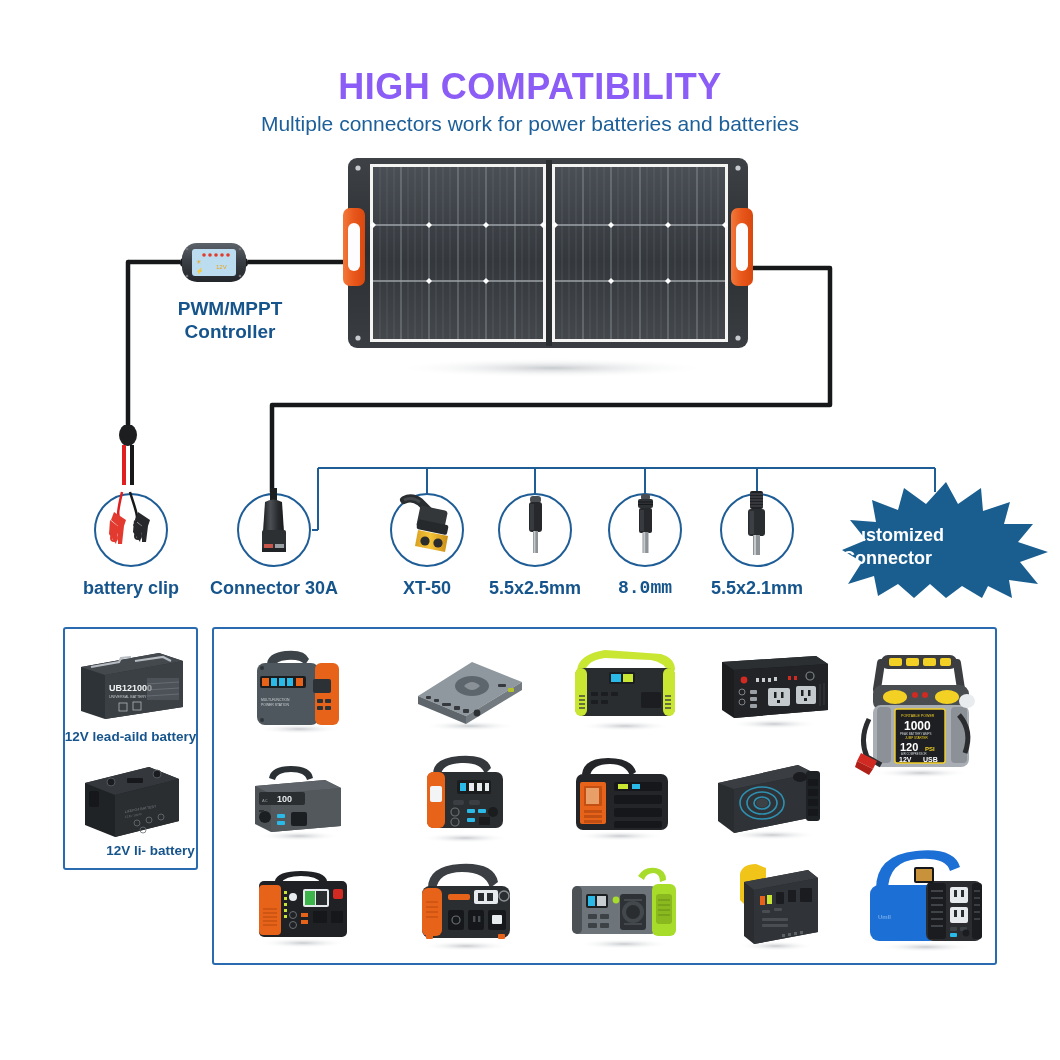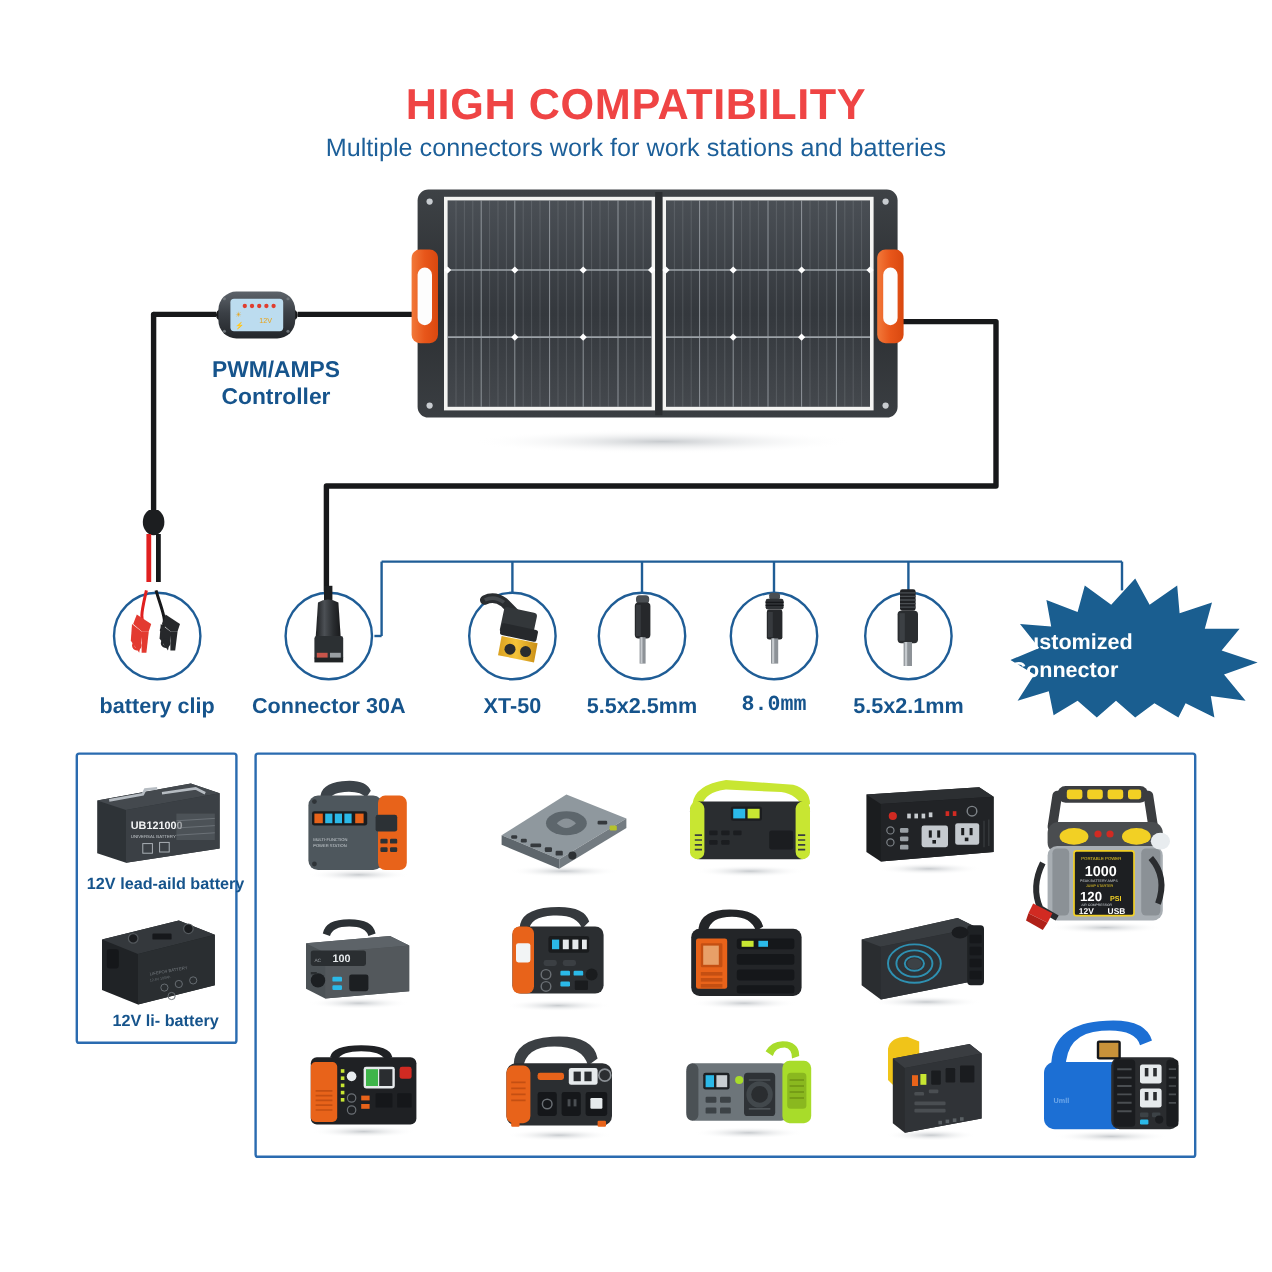--- a/index.html
+++ b/index.html
@@ -25,21 +25,21 @@
 
   
   .hdr-title {
     position: absolute;
     left: 0; top: 66px;
     width: 1060px;
     text-align: center;
     font-size: 36px;
     font-weight: bold;
     letter-spacing: 0.5px;
-    color: #ef4444;
+    color: #8b5cf6;
   }
   .hdr-sub {
     position: absolute;
     left: 0; top: 112px;
     width: 1060px;
     text-align: center;
     font-size: 21px;
     font-weight: 400;
     color: #1c5f99;
   }
@@ -99,21 +99,21 @@
     position: absolute;
     left: 63px; top: 627px;
     width: 135px; height: 243px;
     border: 2px solid #2a6bb0;
     border-radius: 3px;
     background: #ffffff;
     box-sizing: border-box;
   }
   .battery-cap {
     position: absolute;
-    width: 150px;
+    width: 135px;
     text-align: center;
     font-size: 13.5px;
     font-weight: bold;
     color: #16548c;
   }
   .products-box {
     position: absolute;
     left: 212px; top: 627px;
     width: 785px; height: 338px;
     border: 2px solid #2a6bb0;
@@ -125,21 +125,21 @@
   
   .abs { position: absolute; }
   svg { display: block; }
 </style>
 </head>
 <body>
 
 <div id="stage">
 
   <div class="hdr-title">HIGH COMPATIBILITY</div>
-  <div class="hdr-sub">Multiple connectors work for work stations and batteries</div>
+  <div class="hdr-sub">Multiple connectors work for power batteries and batteries</div>
 
   <svg class="abs" style="left:0;top:0;" width="1060" height="1060">
     <defs>
       <linearGradient id="panelFace" x1="0" y1="0" x2="0" y2="1">
         <stop offset="0%" stop-color="#3e4246"></stop>
         <stop offset="50%" stop-color="#2b2e31"></stop>
         <stop offset="100%" stop-color="#3a3e42"></stop>
       </linearGradient>
       <linearGradient id="cellG" x1="0" y1="0" x2="0" y2="1">
         <stop offset="0%" stop-color="#4a4f55"></stop>
@@ -302,21 +302,21 @@
     <text x="20" y="26" font-family="Liberation Sans, sans-serif" font-size="6" fill="#e8a41a">☀</text>
     <text x="20" y="35" font-family="Liberation Sans, sans-serif" font-size="6" fill="#e8a41a">⚡</text>
     <text x="40" y="31" font-family="Liberation Sans, sans-serif" font-size="6" fill="#e8a41a">12V</text>
     <circle cx="11" cy="11" r="1.3" fill="#6e7479"></circle>
     <circle cx="64" cy="11" r="1.3" fill="#6e7479"></circle>
     <circle cx="11" cy="38" r="1.3" fill="#6e7479"></circle>
     <circle cx="64" cy="38" r="1.3" fill="#6e7479"></circle>
   </svg>
 
   <div class="ctrl-label">
-    <span>PWM/AMPS</span><br>
+    <span>PWM/MPPT</span><br>
     <span>Controller</span>
   </div>
 
   <svg class="abs" style="left:100px;top:425px;" width="90" height="80">
     <ellipse cx="28" cy="10" rx="9" ry="11" fill="#1c1e20"></ellipse>
     <path d="M24,20 L24,60" stroke="#e02020" stroke-width="4" fill="none"></path>
     <path d="M32,20 L32,60" stroke="#17181a" stroke-width="4" fill="none"></path>
   </svg>
 
   <div class="conn-circle" style="left:94px; top:493px;"></div>
@@ -450,21 +450,21 @@
     <rect x="52" y="21" width="16" height="5" rx="1" fill="#16181b"></rect>
     <text x="50" y="56" font-family="Liberation Sans, sans-serif" font-size="3.6" fill="#767c81" transform="rotate(-10 50 56)">LIFEPO4 BATTERY</text>
     <text x="50" y="61" font-family="Liberation Sans, sans-serif" font-size="3" fill="#6a7075" transform="rotate(-10 50 61)">12.8V 100Ah</text>
     <g fill="none" stroke="#6a7075" stroke-width="0.8">
       <circle cx="62" cy="66" r="3"></circle>
         <circle cx="74" cy="63" r="3"></circle>
         <circle cx="86" cy="60" r="3"></circle>
       <circle cx="68" cy="73" r="3"></circle>
     </g>
   </svg>
-  <div class="battery-cap" style="left:63px; top:843px;">12V li- battery</div>
+  <div class="battery-cap" style="left:63px; top:843px;padding-left:20px;">12V li- battery</div>
 
   <div class="products-box"></div>
 
   <svg class="abs" style="left:243px;top:643px;" width="110" height="92">
     <ellipse cx="56" cy="86" rx="42" ry="5" fill="url(#shadowG)"></ellipse>
     <path d="M24,22 Q24,10 42,8 Q62,6 66,16 L62,22 Q58,16 44,17 Q32,18 32,24 Z" fill="#3c4349"></path>
     <rect x="14" y="20" width="62" height="62" rx="8" fill="#4e575d"></rect>
     <rect x="72" y="20" width="24" height="62" rx="6" fill="#e8631a"></rect>
     <rect x="17" y="33" width="46" height="12" rx="2" fill="#1a1c1e"></rect>
     <rect x="19" y="35" width="7" height="8" fill="#e8631a"></rect>

